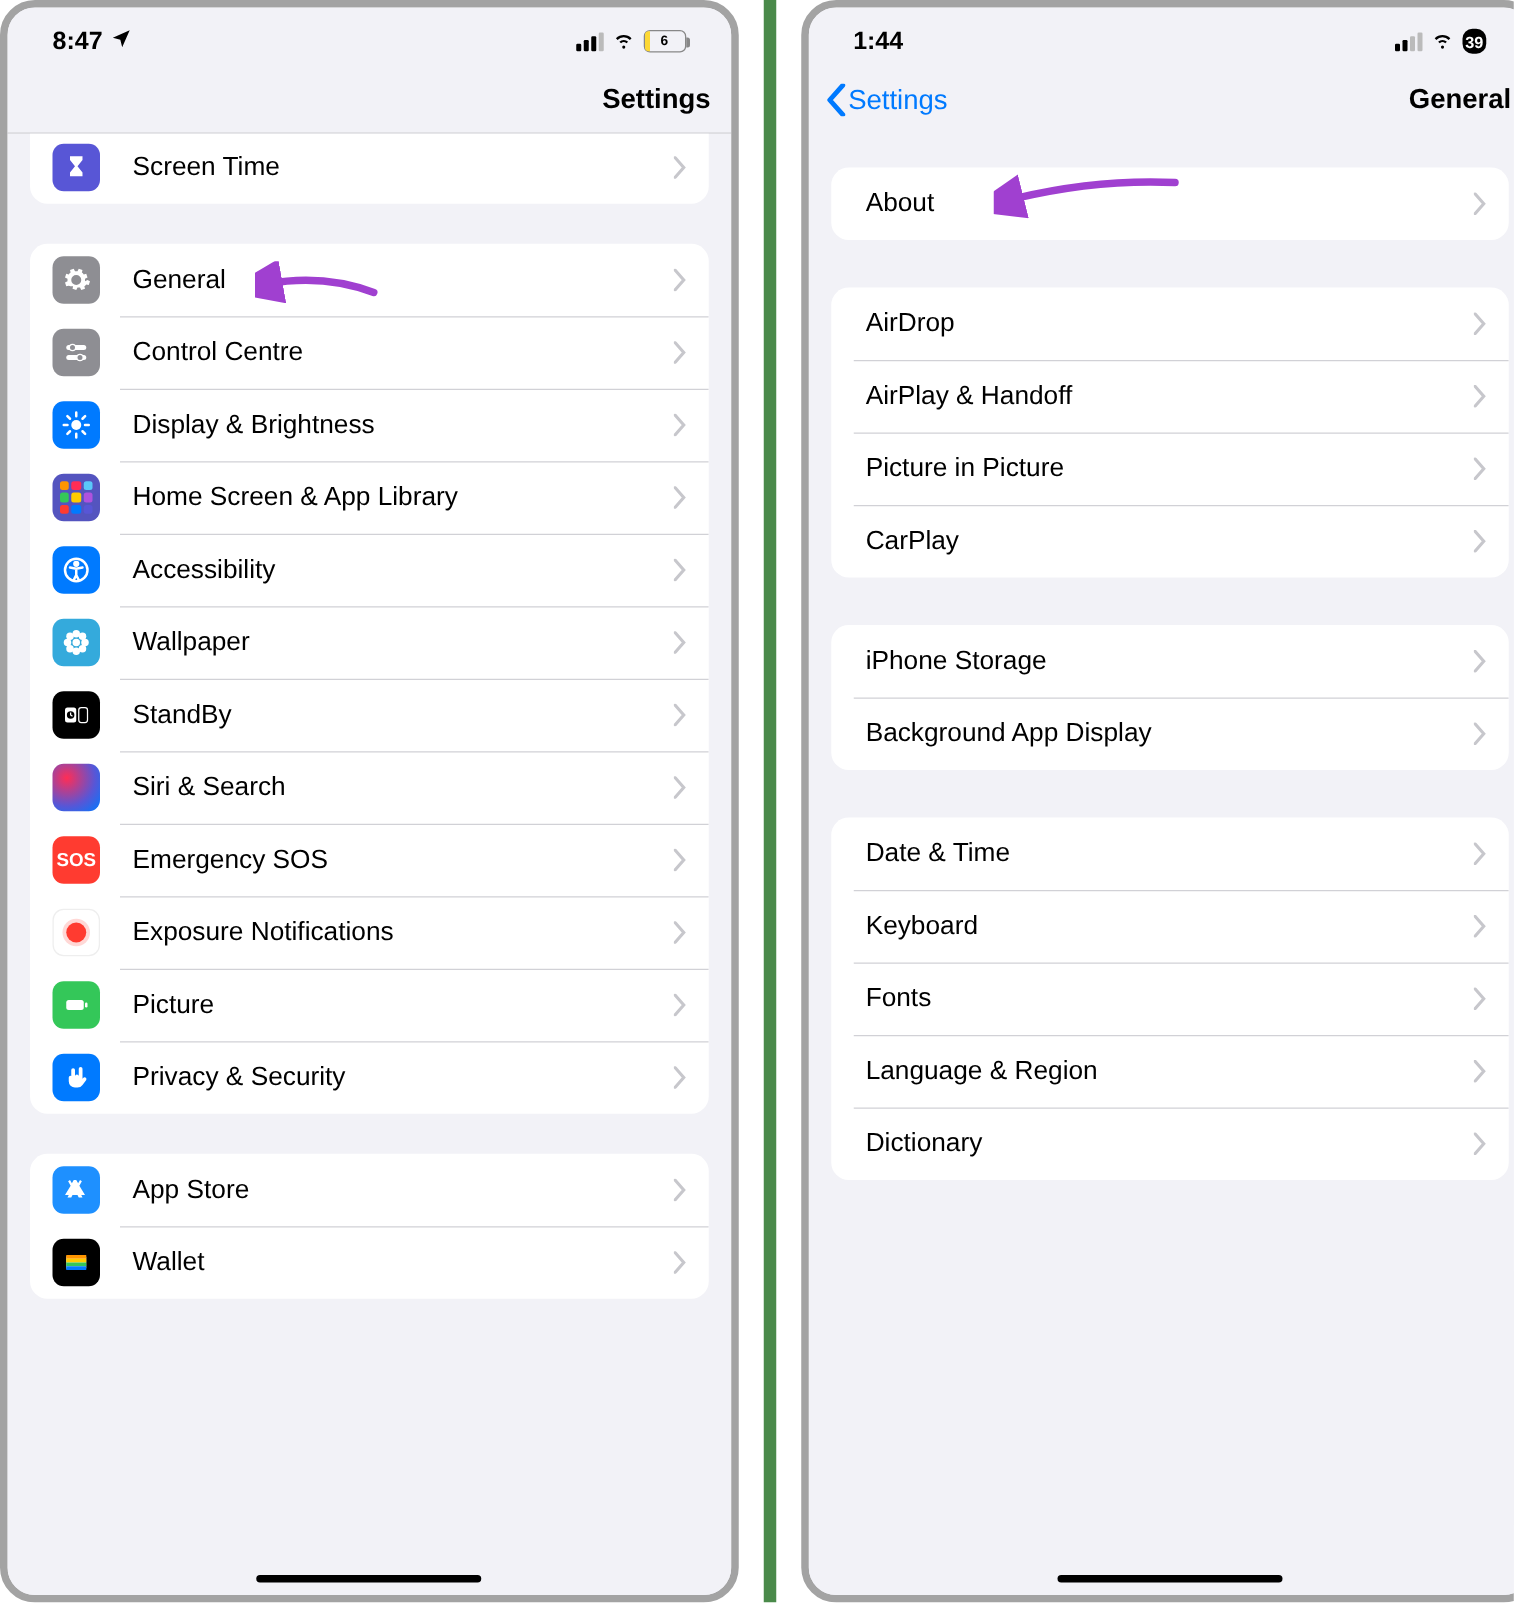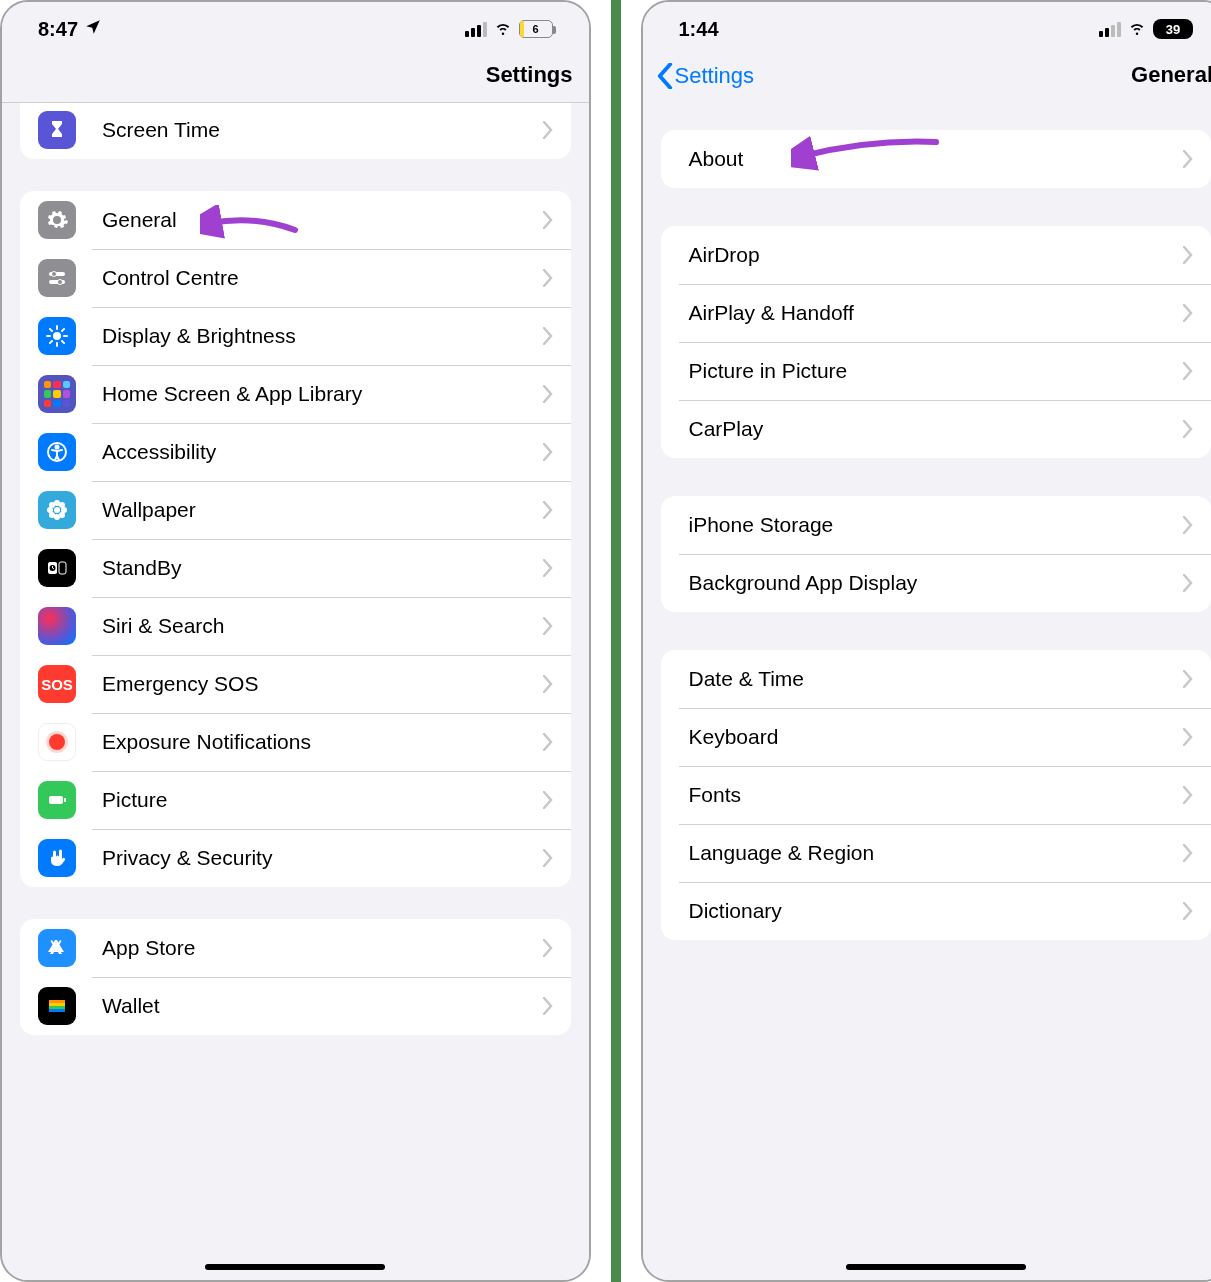--- a/index.html
+++ b/index.html
@@ -13,21 +13,21 @@
     padding: 0;
   }
   .phone {
     flex: 0 0 calc(50% - 15px);
     background: #f2f2f7;
     border-radius: 28px;
     overflow: hidden;
     position: relative;
     display: flex;
     flex-direction: column;
-    border: 2px solid #a3a3a3;
+    border: 6px solid #a3a3a3;
   }
   .divider-bar {
     flex: 0 0 10px;
     background: #4a8a4a;
   }
   
   .status-bar {
     height: 48px;
     display: flex;
     align-items: center;
@@ -55,21 +55,21 @@
   }
   .battery::after {
     content: ""; position:absolute; right:-4px; top:5px; width:3px; height:8px;
     background:#888; border-radius:0 2px 2px 0;
   }
   .battery-fill { height: 100%; background:#fdd835; border-radius:3px 0 0 3px;}
   .battery-text {
     position:absolute; left:0; right:0; text-align:center;
     font-size:11px; font-weight:600; color:#000;
   }
-  .battery.dark { border-color:#000; width:40px; height:20px; border:none; background:#000; border-radius:8px;}
+  .battery.dark { border-color:#000; width:19px; height:20px; border:none; background:#000; border-radius:8px;}
   .battery.dark::after{display:none;}
   .battery.dark .battery-text{ color:#fff; font-size:13px;}
 
   
   .nav-bar {
     background: #f2f2f7;
     padding: 12px 16px 14px;
     position: relative;
     text-align: right;
     border-bottom: 0.5px solid rgba(0,0,0,0.15);

